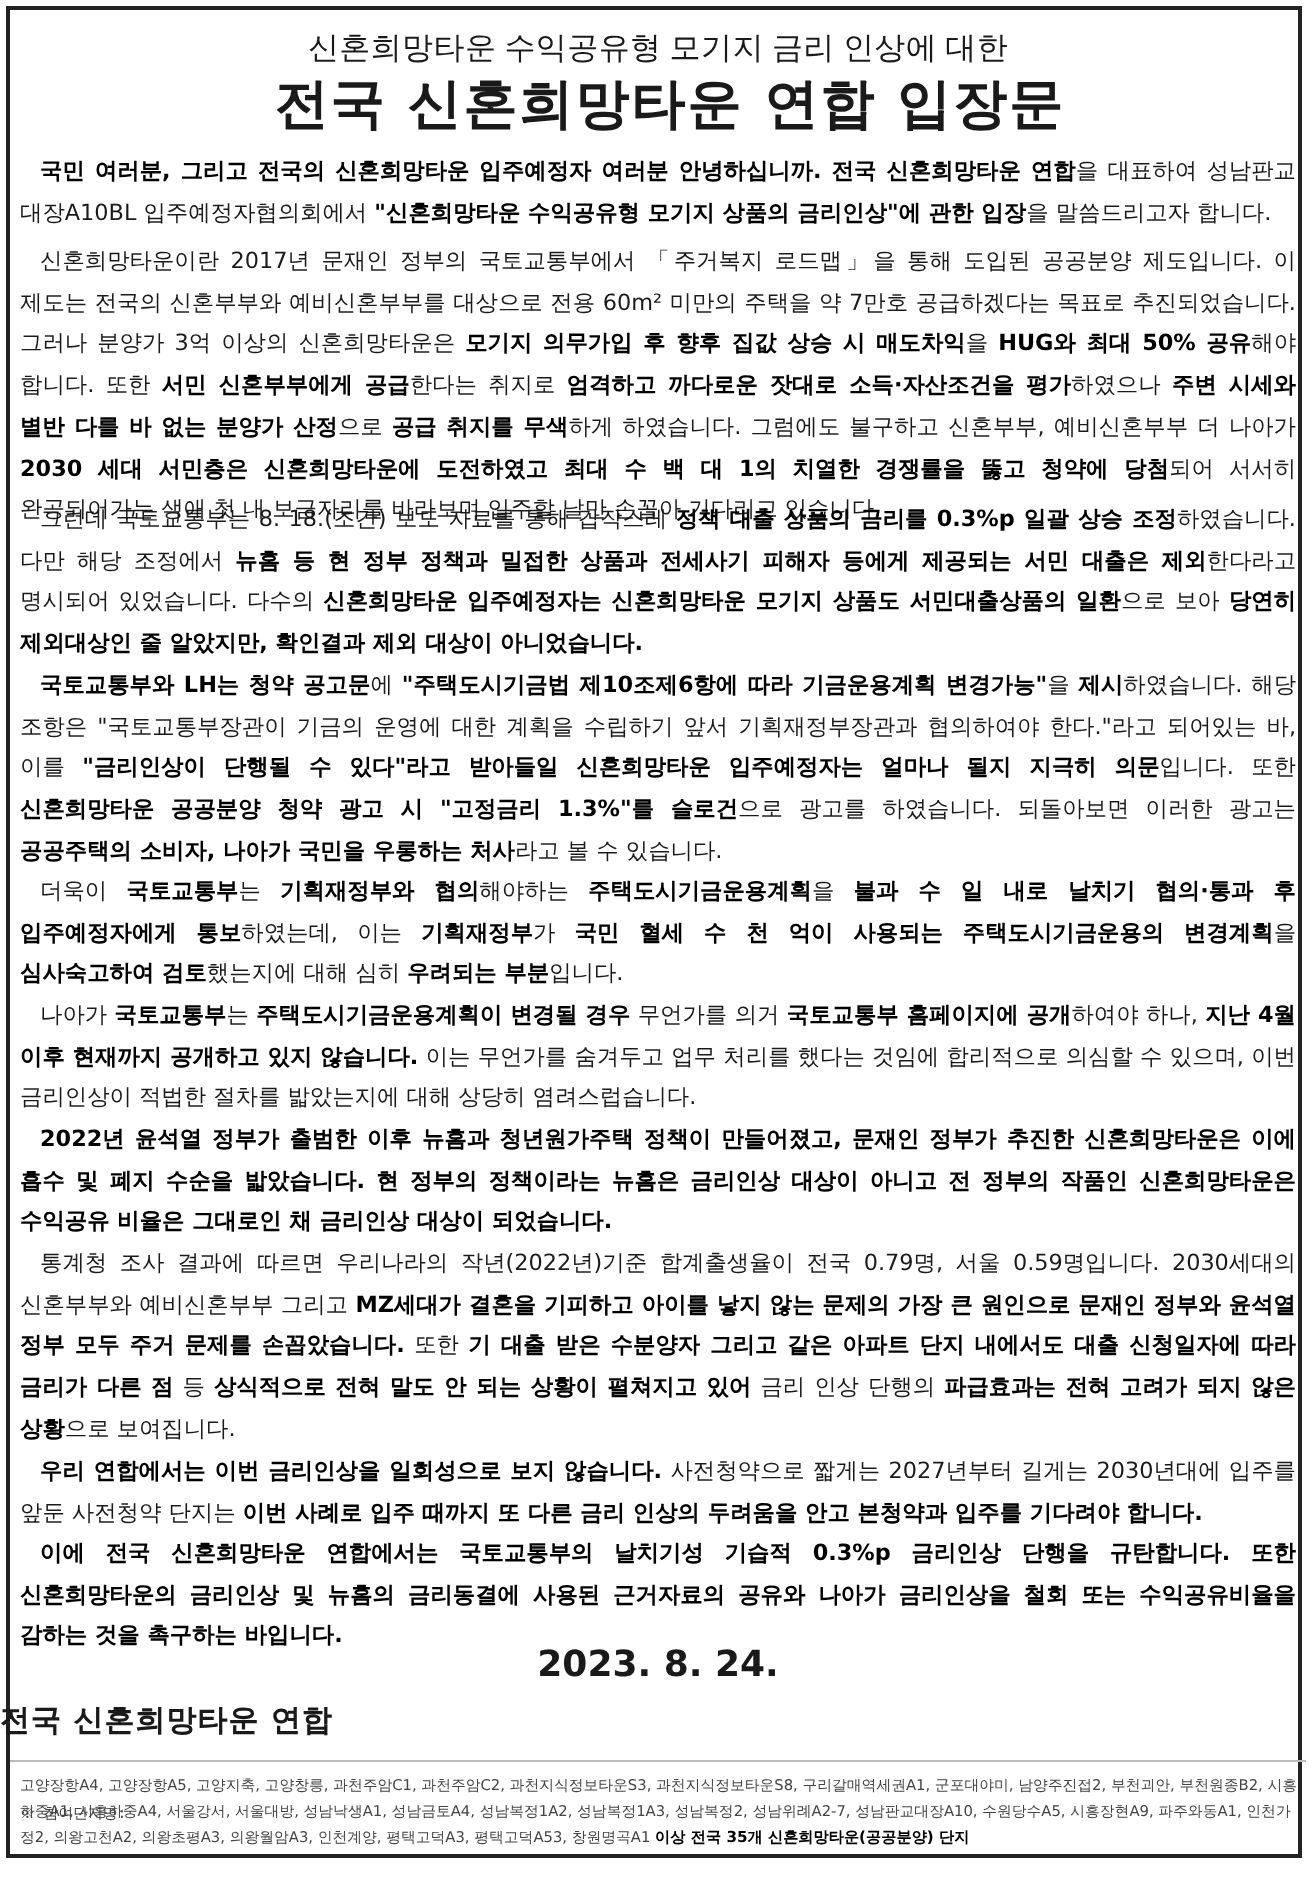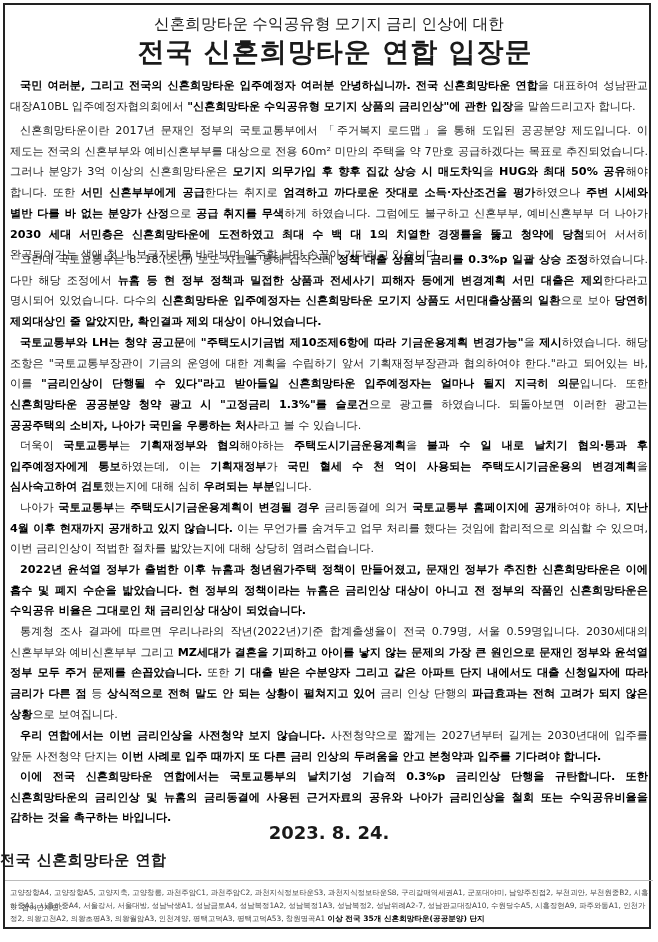--- a/index.html
+++ b/index.html
@@ -28,27 +28,27 @@
 <body>
 
 <div class="frame"></div>
 
 <div class="subtitle">신혼희망타운 수익공유형 모기지 금리 인상에 대한</div>
 <div class="title">전국 신혼희망타운 연합 입장문</div>
 
 <div id="paras">
     <div class="para" style="top: 76px;"><b>국민 여러분, 그리고 전국의 신혼희망타운 입주예정자 여러분 안녕하십니까. 전국 신혼희망타운 연합</b><span>을 대표하여 성남판교 대장A10BL 입주예정자협의회에서 </span><b>"신혼희망타운 수익공유형 모기지 상품의 금리인상"에 관한 입장</b><span>을 말씀드리고자 합니다.</span></div>
     <div class="para" style="top: 121px;"><span>신혼희망타운이란 2017년 문재인 정부의 국토교통부에서 「주거복지 로드맵」을 통해 도입된 공공분양 제도입니다. 이 제도는 전국의 신혼부부와 예비신혼부부를 대상으로 전용 60m² 미만의 주택을 약 7만호 공급하겠다는 목표로 추진되었습니다. 그러나 분양가 3억 이상의 신혼희망타운은 </span><b>모기지 의무가입 후 향후 집값 상승 시 매도차익</b><span>을 </span><b>HUG와 최대 50% 공유</b><span>해야 합니다. 또한 </span><b>서민 신혼부부에게 공급</b><span>한다는 취지로 </span><b>엄격하고 까다로운 잣대로 소득·자산조건을 평가</b><span>하였으나 </span><b>주변 시세와 별반 다를 바 없는 분양가 산정</b><span>으로 </span><b>공급 취지를 무색</b><span>하게 하였습니다. 그럼에도 불구하고 신혼부부, 예비신혼부부 더 나아가 </span><b>2030 세대 서민층은 신혼희망타운에 도전하였고 최대 수 백 대 1의 치열한 경쟁률을 뚫고 청약에 당첨</b><span>되어 서서히 완공되어가는 생애 첫 내 보금자리를 바라보며 입주할 날만 손꼽아 기다리고 있습니다.</span></div>
-    <div class="para" style="top: 250px;"><span>그런데 국토교통부는 8. 18.(조간) 보도 자료를 통해 갑작스레 </span><b>정책 대출 상품의 금리를 0.3%p 일괄 상승 조정</b><span>하였습니다. 다만 해당 조정에서 </span><b>뉴홈 등 현 정부 정책과 밀접한 상품과 전세사기 피해자 등에게 변경계획 서민 대출은 제외</b><span>한다라고 명시되어 있었습니다. 다수의 </span><b>신혼희망타운 입주예정자는 신혼희망타운 모기지 상품도 서민대출상품의 일환</b><span>으로 보아 </span><b>당연히 제외대상인 줄 알았지만, 확인결과 제외 대상이 아니었습니다.</b></div>
+    <div class="para" style="top: 250px;"><span>그런데 국토교통부는 8. 18.(조간) 보도 자료를 통해 갑작스레 </span><b>정책 대출 상품의 금리를 0.3%p 일괄 상승 조정</b><span>하였습니다. 다만 해당 조정에서 </span><b>뉴홈 등 현 정부 정책과 밀접한 상품과 전세사기 피해자 등에게 제공되는 서민 대출은 제외</b><span>한다라고 명시되어 있었습니다. 다수의 </span><b>신혼희망타운 입주예정자는 신혼희망타운 모기지 상품도 서민대출상품의 일환</b><span>으로 보아 </span><b>당연히 제외대상인 줄 알았지만, 확인결과 제외 대상이 아니었습니다.</b></div>
     <div class="para" style="top: 333px;"><b>국토교통부와 LH는 청약 공고문</b><span>에 </span><b>"주택도시기금법 제10조제6항에 따라 기금운용계획 변경가능"</b><span>을 </span><b>제시</b><span>하였습니다. 해당 조항은 "국토교통부장관이 기금의 운영에 대한 계획을 수립하기 앞서 기획재정부장관과 협의하여야 한다."라고 되어있는 바, 이를 </span><b>"금리인상이 단행될 수 있다"라고 받아들일 신혼희망타운 입주예정자는 얼마나 될지 지극히 의문</b><span>입니다. 또한 </span><b>신혼희망타운 공공분양 청약 광고 시 "고정금리 1.3%"를 슬로건</b><span>으로 광고를 하였습니다. 되돌아보면 이러한 광고는 </span><b>공공주택의 소비자, 나아가 국민을 우롱하는 처사</b><span>라고 볼 수 있습니다.</span></div>
     <div class="para" style="top: 436px;"><span>더욱이 </span><b>국토교통부</b><span>는 </span><b>기획재정부와 협의</b><span>해야하는 </span><b>주택도시기금운용계획</b><span>을 </span><b>불과 수 일 내로 날치기 협의·통과 후 입주예정자에게 통보</b><span>하였는데, 이는 </span><b>기획재정부</b><span>가 </span><b>국민 혈세 수 천 억이 사용되는 주택도시기금운용의 변경계획</b><span>을 </span><b>심사숙고하여 검토</b><span>했는지에 대해 심히 </span><b>우려되는 부분</b><span>입니다.</span></div>
-    <div class="para" style="top: 498px;"><span>나아가 </span><b>국토교통부</b><span>는 </span><b>주택도시기금운용계획이 변경될 경우</b><span> 금리동결에 의거 </span><b>국토교통부 홈페이지에 공개</b><span>하여야 하나, </span><b>지난 4월 이후 현재까지 공개하고 있지 않습니다.</b><span> 이는 무언가를 숨겨두고 업무 처리를 했다는 것임에 합리적으로 의심할 수 있으며, 이번 금리인상이 적법한 절차를 밟았는지에 대해 상당히 염려스럽습니다.</span></div>
+    <div class="para" style="top: 498px;"><span>나아가 </span><b>국토교통부</b><span>는 </span><b>주택도시기금운용계획이 변경될 경우</b><span> 무언가를 의거 </span><b>국토교통부 홈페이지에 공개</b><span>하여야 하나, </span><b>지난 4월 이후 현재까지 공개하고 있지 않습니다.</b><span> 이는 무언가를 숨겨두고 업무 처리를 했다는 것임에 합리적으로 의심할 수 있으며, 이번 금리인상이 적법한 절차를 밟았는지에 대해 상당히 염려스럽습니다.</span></div>
     <div class="para" style="top: 560px;"><b>2022년 윤석열 정부가 출범한 이후 뉴홈과 청년원가주택 정책이 만들어졌고, 문재인 정부가 추진한 신혼희망타운은 이에 흡수 및 폐지 수순을 밟았습니다. 현 정부의 정책이라는 뉴홈은 금리인상 대상이 아니고 전 정부의 작품인 신혼희망타운은 수익공유 비율은 그대로인 채 금리인상 대상이 되었습니다.</b></div>
     <div class="para" style="top: 622px;"><span>통계청 조사 결과에 따르면 우리나라의 작년(2022년)기준 합계출생율이 전국 0.79명, 서울 0.59명입니다. 2030세대의 신혼부부와 예비신혼부부 그리고 </span><b>MZ세대가 결혼을 기피하고 아이를 낳지 않는 문제의 가장 큰 원인으로 문재인 정부와 윤석열 정부 모두 주거 문제를 손꼽았습니다.</b><span> 또한 </span><b>기 대출 받은 수분양자 그리고 같은 아파트 단지 내에서도 대출 신청일자에 따라 금리가 다른 점</b><span> 등 </span><b>상식적으로 전혀 말도 안 되는 상황이 펼쳐지고 있어</b><span> 금리 인상 단행의 </span><b>파급효과는 전혀 고려가 되지 않은 상황</b><span>으로 보여집니다.</span></div>
-    <div class="para" style="top: 726px;"><b>우리 연합에서는 이번 금리인상을 사전청약 보지 않습니다.</b><span> 사전청약으로 짧게는 2027년부터 길게는 2030년대에 입주를 앞둔 사전청약 단지는 </span><b>이번 사례로 입주 때까지 또 다른 금리 인상의 두려움을 안고 본청약과 입주를 기다려야 합니다.</b></div>
+    <div class="para" style="top: 726px;"><b>우리 연합에서는 이번 금리인상을 일회성으로 보지 않습니다.</b><span> 사전청약으로 짧게는 2027년부터 길게는 2030년대에 입주를 앞둔 사전청약 단지는 </span><b>이번 사례로 입주 때까지 또 다른 금리 인상의 두려움을 안고 본청약과 입주를 기다려야 합니다.</b></div>
     <div class="para" style="top: 767px;"><b>이에 전국 신혼희망타운 연합에서는 국토교통부의 날치기성 기습적 0.3%p 금리인상 단행을 규탄합니다. 또한 신혼희망타운의 금리인상 및 뉴홈의 금리동결에 사용된 근거자료의 공유와 나아가 금리인상을 철회 또는 수익공유비율을 감하는 것을 촉구하는 바입니다.</b></div>
   </div>
 
 <div class="date">2023. 8. 24.</div>
 <div class="org">전국 신혼희망타운 연합</div>
 
 <div class="divider"></div>
 <div class="foot">
   <span class="mark">※ 참여단지명:</span>
   <div class="list"><span>고양장항A4, 고양장항A5, 고양지축, 고양창릉, 과천주암C1, 과천주암C2, 과천지식정보타운S3, 과천지식정보타운S8, 구리갈매역세권A1, 군포대야미, 남양주진접2, 부천괴안, 부천원종B2, 시흥하중A1, 시흥하중A4, 서울강서, 서울대방, 성남낙생A1, 성남금토A4, 성남복정1A2, 성남복정1A3, 성남복정2, 성남위례A2-7, 성남판교대장A10, 수원당수A5, 시흥장현A9, 파주와동A1, 인천가정2, 의왕고천A2, 의왕초평A3, 의왕월암A3, 인천계양, 평택고덕A3, 평택고덕A53, 창원명곡A1</span> <b>이상 전국 35개 신혼희망타운(공공분양) 단지</b></div>

